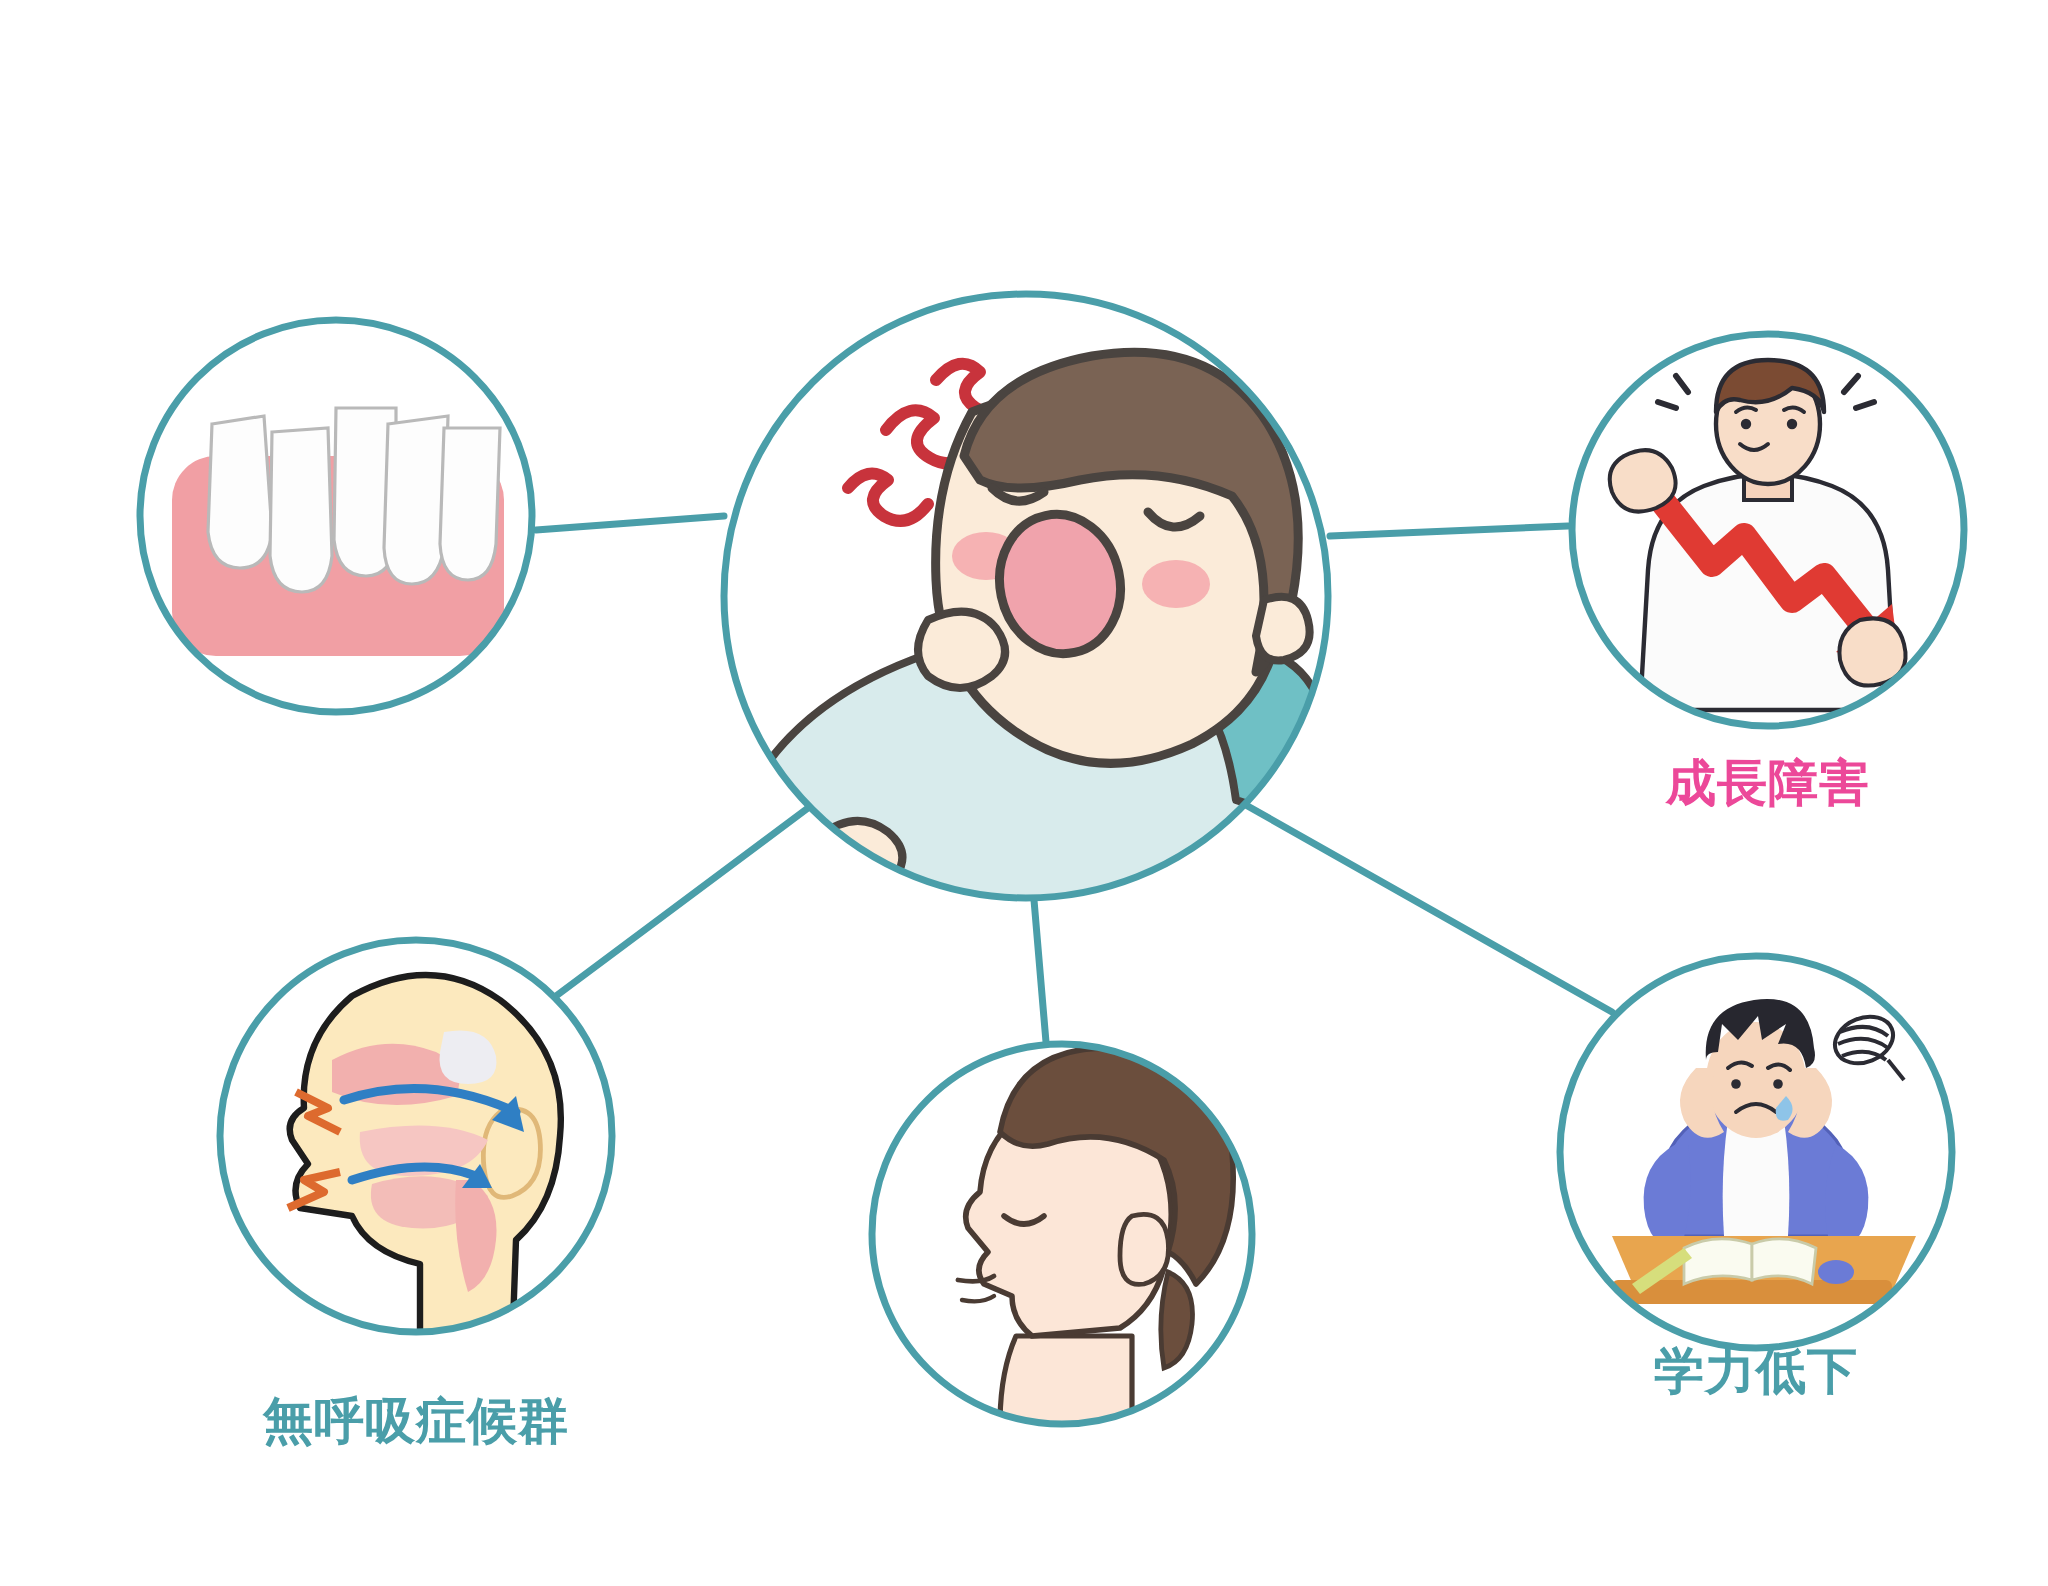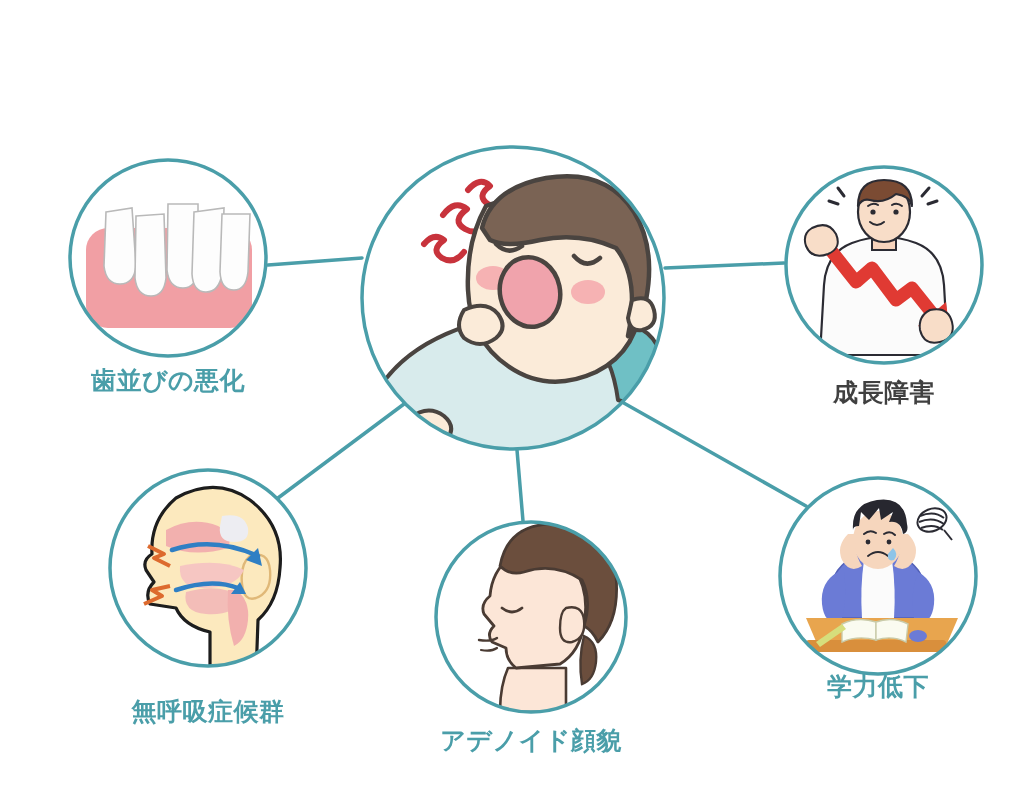--- a/index.html
+++ b/index.html
@@ -273,19 +273,17 @@
         <path d="M876 622 q16 -6 32 2 l-2 18 q-14 -7 -30 -2 z" fill="#FAFBF0" stroke="#C9CBA9" stroke-width="1.4"></path>
 
         <path d="M816 642 l26 -18 l4 5 l-26 18 z" fill="#D6DE7C"></path>
 
         <ellipse cx="918" cy="636" rx="9" ry="6" fill="#6B7BD6"></ellipse>
       </g>
       <circle cx="878" cy="576" r="98" fill="none" stroke="#4A9EA9" stroke-width="3.5"></circle>
     </g>
   </svg>
 
-  <div class="node-label" style="left: 168px; top: 368px; color: rgb(74, 158, 169);">歯並びの悪化</div>
-  <div class="node-label" style="left: 884px; top: 380px; color: #404040;">成長障害</div>
+  <div class="node-label" style="left: 884px; top: 380px; color: #ec4899;">成長障害</div>
   <div class="node-label" style="left: 208px; top: 670px; color: rgb(74, 158, 169); margin-top: 29px;">無呼吸症候群</div>
-  <div class="node-label" style="left: 531px; top: 728px; color: rgb(74, 158, 169);">アデノイド顔貌</div>
   <div class="node-label" style="left: 878px; top: 674px; color: rgb(74, 158, 169);">学力低下</div>
 
 </div>
 
 </body></html>

